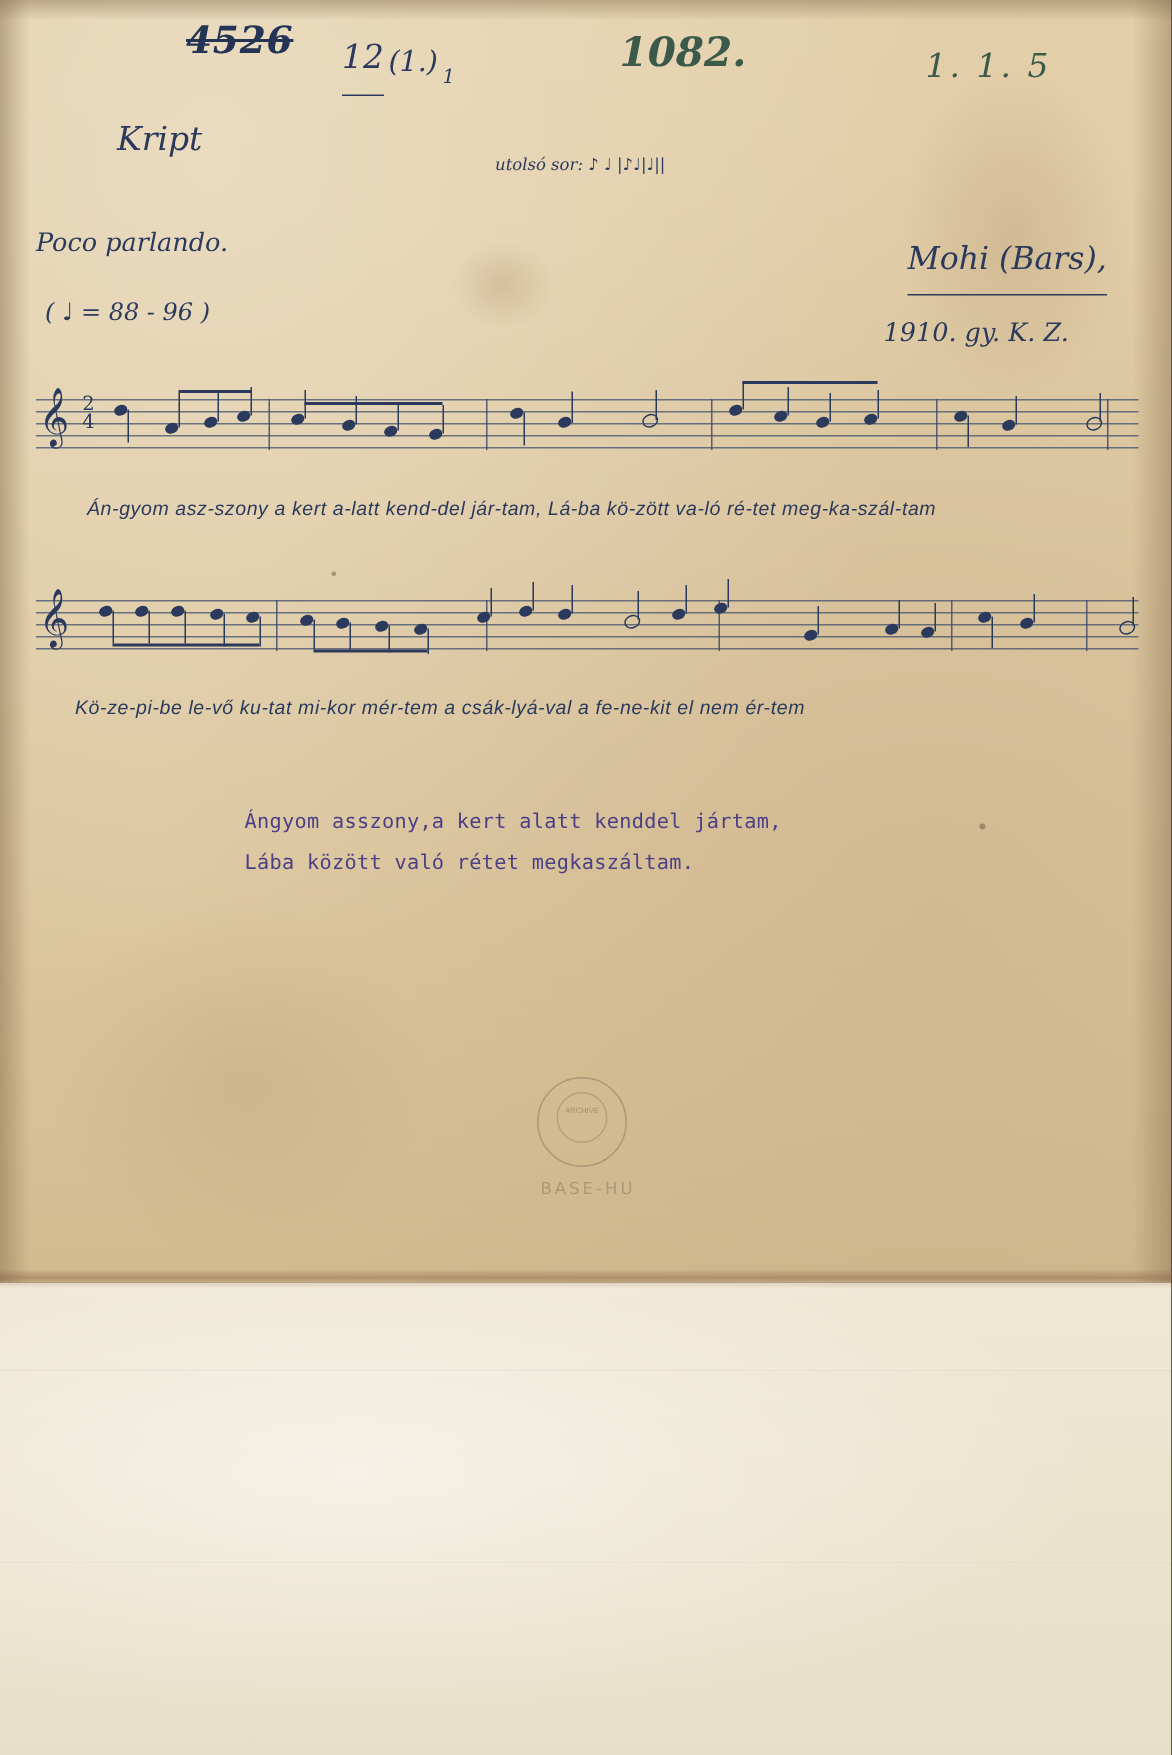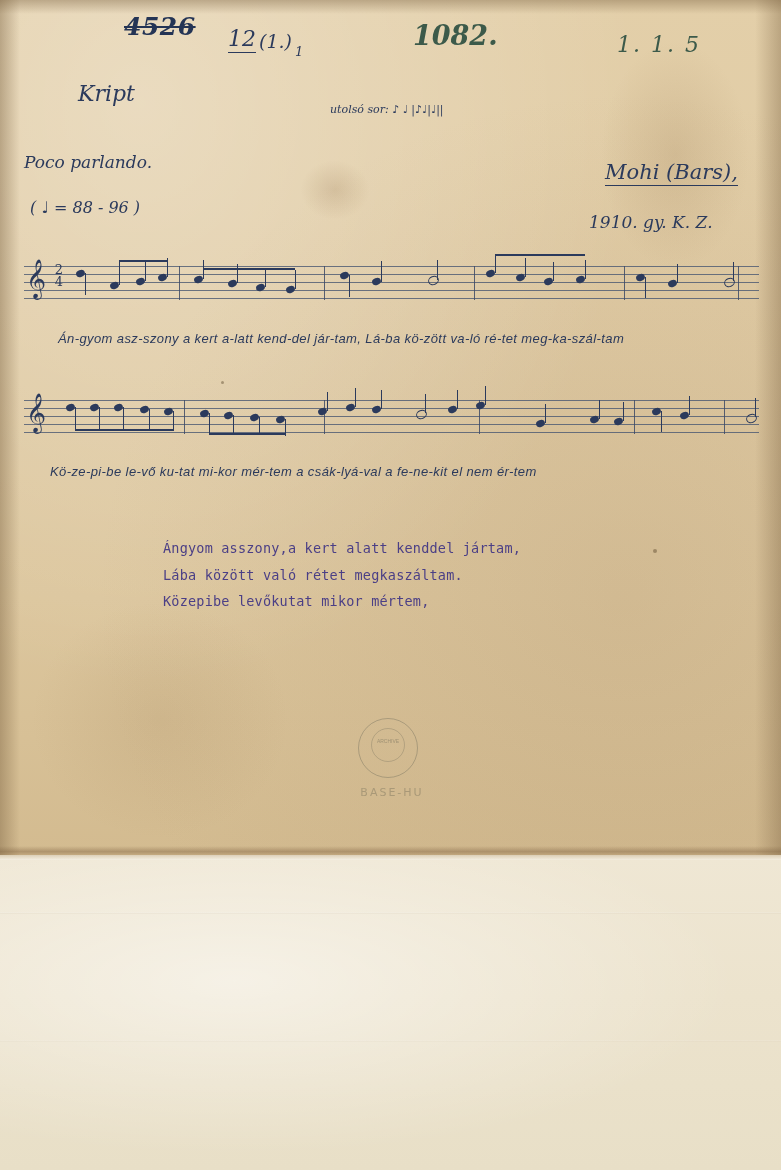--- a/index.html
+++ b/index.html
@@ -73,21 +73,21 @@
   .hand-i { font-style: italic; }
   .ink-dark { color: #243455; }
   .ink-green { color: #3c5a4a; }
 
   .num-top-left {
     font-size: 25px; letter-spacing: .5px;
     font-style: italic; font-weight: 600;
     text-decoration: line-through;
     text-decoration-thickness: 2px;
   }
-  .underline-1 { border-bottom: 1.6px solid #2b3a5c; padding-bottom: 1px; }
+  .underline-1 { border-bottom: 1.6px solid #2b3a5c; padding-bottom: 12px; }
 
   
   .system { position: absolute; }
   .staff-lines { position: absolute; left: 0; top: 0; }
   .staff-line {
     position: absolute; left: 0; height: 1px;
     background: #4a5772; opacity: .8;
   }
   .barline {
     position: absolute; width: 1px; background: #3d4a66; opacity: .85;
@@ -343,21 +343,20 @@
     <div class="stem" style="left:665px;top:-4px;height:19px;"></div>
     <div class="note open" style="left:722px;top:14px;"></div>
     <div class="stem" style="left:731px;top:-2px;height:19px;"></div>
   </div>
 
   <div class="lyric-hand" style="left:50px;top:464px;letter-spacing:.4px;text-align:center;">Kö-ze-pi-be le-vő ku-tat mi-kor mér-tem a csák-lyá-val a fe-ne-kit el nem ér-tem</div>
 
   <div class="verse">
     <div>Ángyom asszony,a kert alatt kenddel jártam,</div>
     <div>Lába között való rétet megkaszáltam.</div>
-    <div>Közepibe levőkutat mikor mértem,</div>
   </div>
 
   <div class="stamp">
     <div class="inner">ARCHIVE</div>
   </div>
   <div class="stamp-text">BASE-HU</div>
 
 </div>
 
 </body></html>

